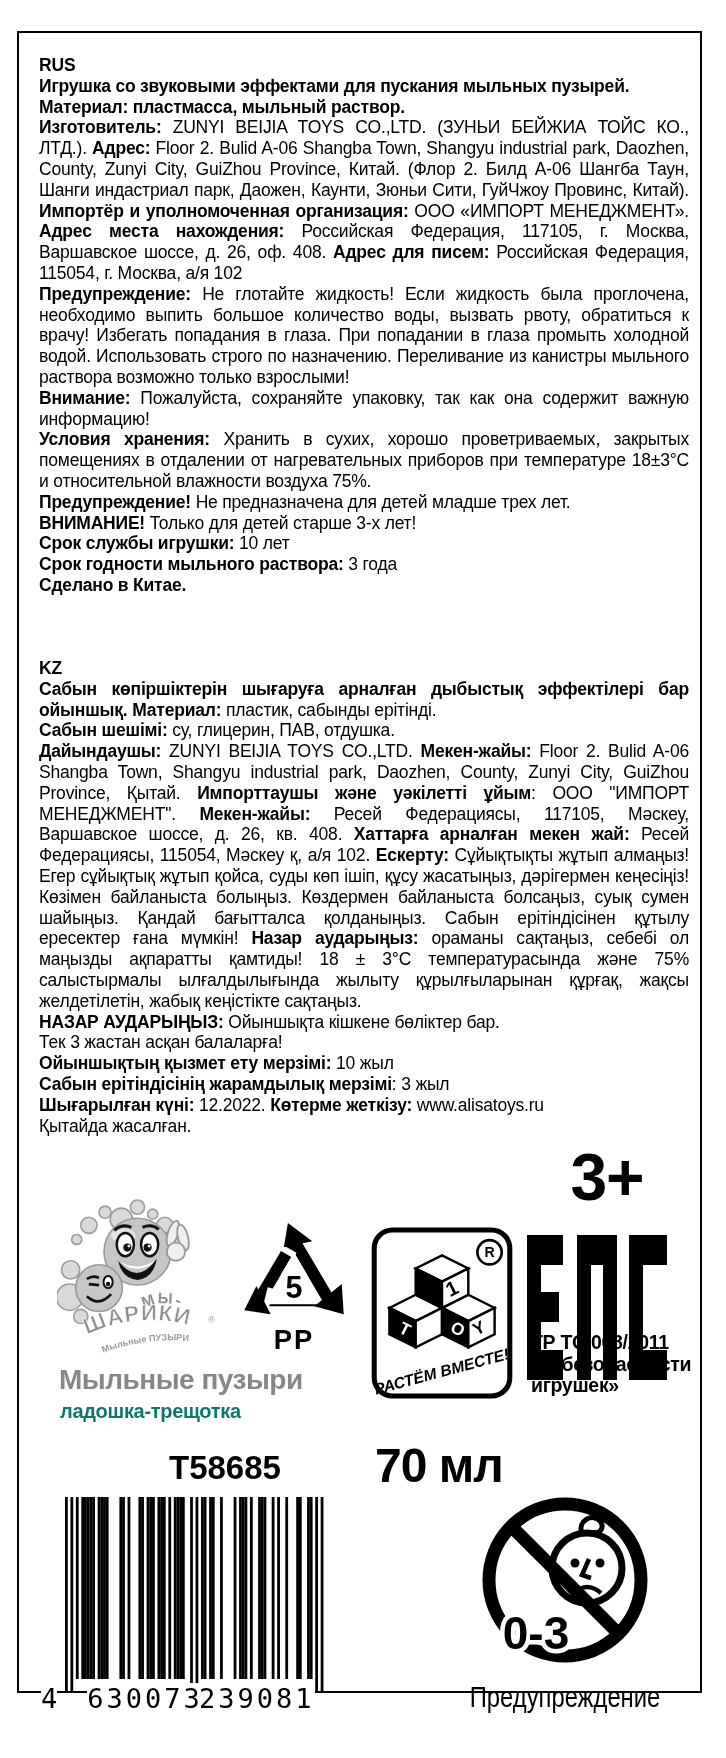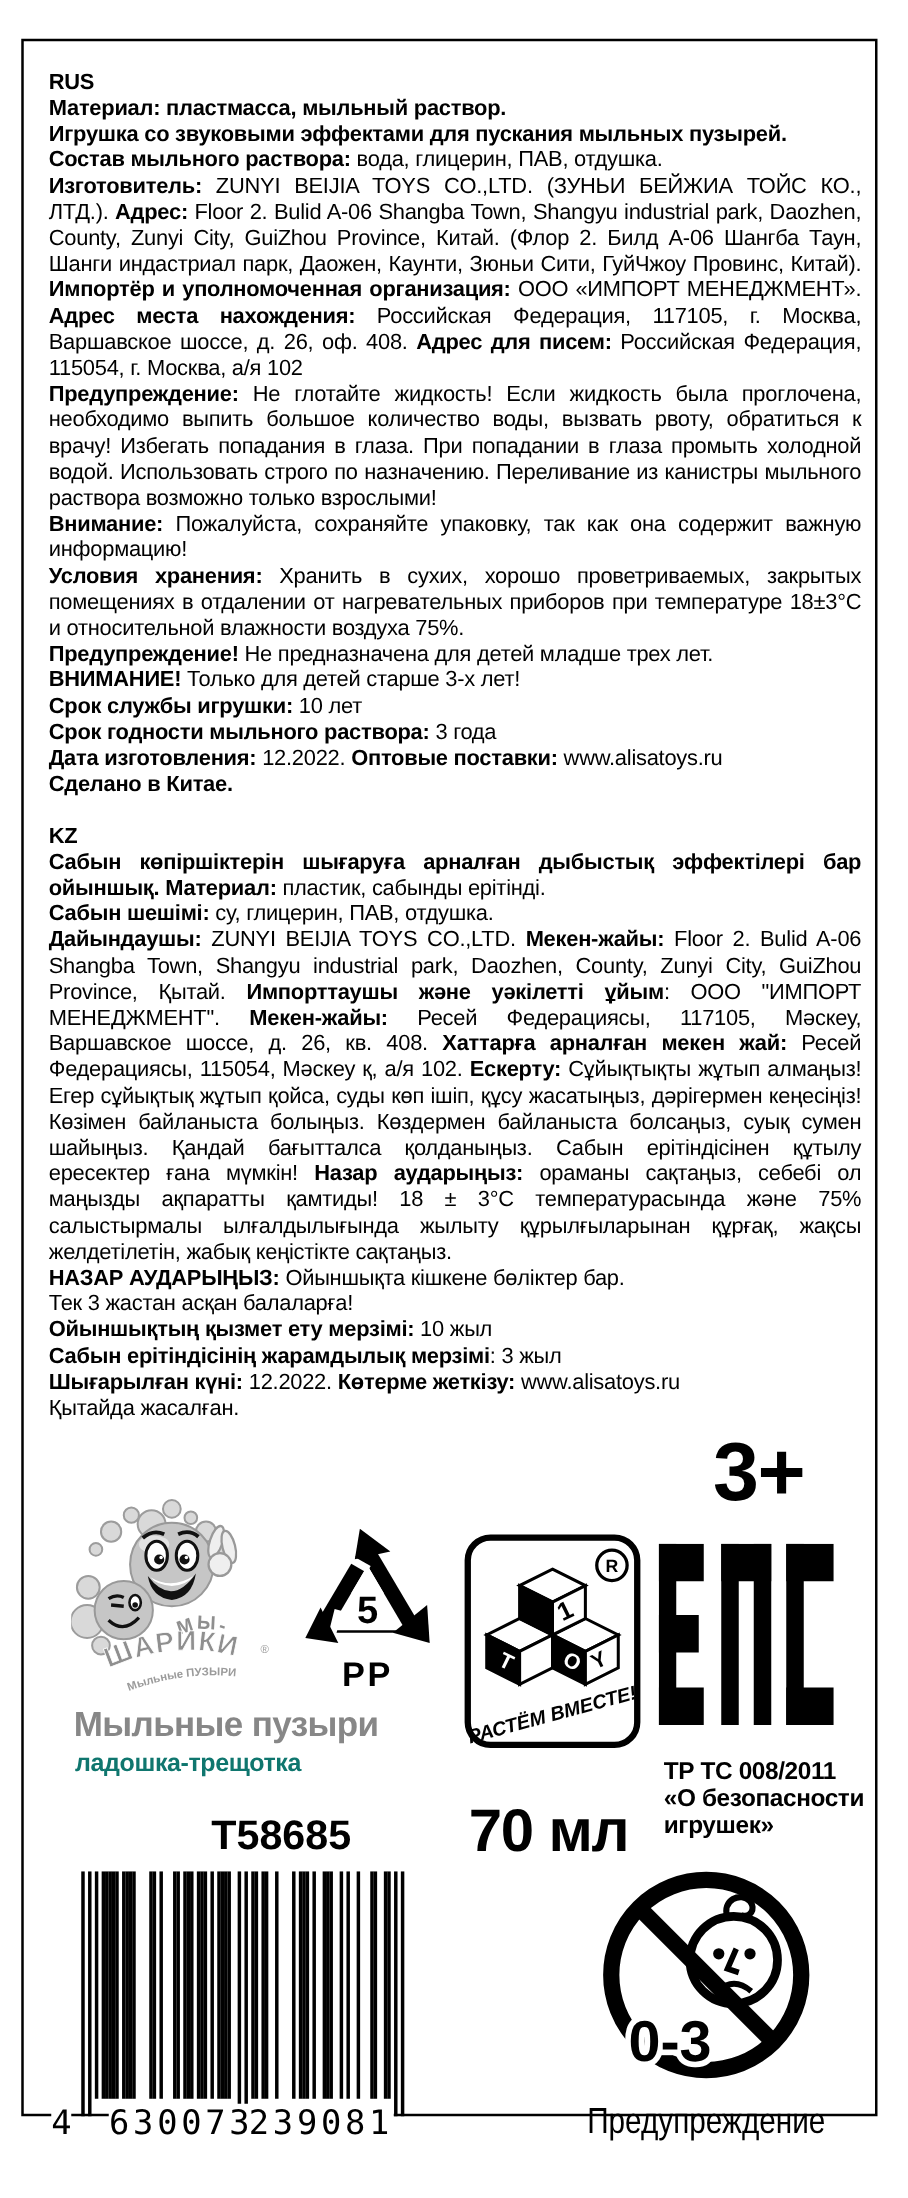--- a/index.html
+++ b/index.html
@@ -21,21 +21,21 @@
   .brand-logo{position:absolute;left:38px;top:1166px;}
   .recycle{position:absolute;left:224px;top:1190px;}
   .toylogo{position:absolute;left:352px;top:1194px;}
   .eac{position:absolute;left:508px;top:1202px;}
   .pname{position:absolute;left:40px;top:1331px;font-size:28px;font-weight:bold;
          color:#878787;letter-spacing:-0.5px;}
   .psub{position:absolute;left:41px;top:1367px;font-size:20px;font-weight:bold;
         color:#0f766e;letter-spacing:-0.3px;}
   .volume{position:absolute;left:356px;top:1381px;font-size:48px;font-weight:bold;
           letter-spacing:-1px;margin-top:24px;}
-  .trts{position:absolute;left:512px;top:1374px;font-size:19.5px;font-weight:bold;
+  .trts{position:absolute;left:512px;top:1299px;font-size:19.5px;font-weight:bold;
         line-height:21.5px;letter-spacing:-0.3px;}
   .sku{position:absolute;left:150px;top:1416px;font-size:33px;font-weight:bold;}
   .barcode{position:absolute;left:20px;top:1464px;width:312px;height:224px;}
   .barcode svg{position:absolute;left:0;top:0;}
   .bdigit{position:absolute;top:186px;font-family:"DejaVu Sans Mono",monospace;
           font-size:27px;background:#fff;}
   .bd0{left:2px;}
   .bd1{left:48px;width:116px;text-align:center;letter-spacing:3px;}
   .bd2{left:160px;width:116px;letter-spacing:3px;}
   .zerothree{position:absolute;left:455px;top:1456px;}
@@ -45,32 +45,30 @@
 </style>
 </head>
 <body>
 
 <div class="page">
   <div class="label">
 
     <section class="tb rus">
       <div class="hd">RUS</div>
       <div>
+          <div class="para"><span class="b">Игрушка со звуковыми эффектами для пускания мыльных пузырей.</span></div>
           <div class="para"><span class="b">Материал: пластмасса, мыльный раствор.</span></div>
-          <div class="para"><span class="b">Игрушка со звуковыми эффектами для пускания мыльных пузырей.</span></div>
-          <div class="para"><span class="b">Состав мыльного раствора:</span><span> вода, глицерин, ПАВ, отдушка.</span></div>
           <div class="para"><span class="b">Изготовитель:</span><span> ZUNYI BEIJIA TOYS CO.,LTD. (ЗУНЬИ БЕЙЖИА ТОЙС КО., ЛТД.). </span><span class="b">Адрес:</span><span> Floor 2. Bulid A-06 Shangba Town, Shangyu industrial park, Daozhen, County, Zunyi City, GuiZhou Province, Китай. (Флор 2. Билд А-06 Шангба Таун, Шанги индастриал парк, Даожен, Каунти, Зюньи Сити, ГуйЧжоу Провинс, Китай). </span><span class="b">Импортёр и уполномоченная организация:</span><span> ООО «ИМПОРТ МЕНЕДЖМЕНТ». </span><span class="b">Адрес места нахождения:</span><span> Российская Федерация, 117105, г. Москва, Варшавское шоссе, д. 26, оф. 408. </span><span class="b">Адрес для писем:</span><span> Российская Федерация, 115054, г. Москва, а/я 102</span></div>
           <div class="para"><span class="b">Предупреждение:</span><span> Не глотайте жидкость! Если жидкость была проглочена, необходимо выпить большое количество воды, вызвать рвоту, обратиться к врачу! Избегать попадания в глаза. При попадании в глаза промыть холодной водой. Использовать строго по назначению. Переливание из канистры мыльного раствора возможно только взрослыми!</span></div>
           <div class="para"><span class="b">Внимание:</span><span> Пожалуйста, сохраняйте упаковку, так как она содержит важную информацию!</span></div>
           <div class="para"><span class="b">Условия хранения:</span><span> Хранить в сухих, хорошо проветриваемых, закрытых помещениях в отдалении от нагревательных приборов при температуре 18±3°С и относительной влажности воздуха 75%.</span></div>
           <div class="para"><span class="b">Предупреждение!</span><span> Не предназначена для детей младше трех лет.</span></div>
           <div class="para"><span class="b">ВНИМАНИЕ!</span><span> Только для детей старше 3-х лет!</span></div>
           <div class="para"><span class="b">Срок службы игрушки:</span><span> 10 лет</span></div>
           <div class="para"><span class="b">Срок годности мыльного раствора:</span><span> 3 года</span></div>
-          <div class="para"><span class="b">Дата изготовления:</span><span> 12.2022. </span><span class="b">Оптовые поставки:</span><span> www.alisatoys.ru</span></div>
           <div class="para"><span class="b">Сделано в Китае.</span></div>
         </div>
     </section>
 
     <section class="tb kz">
       <div class="hd">KZ</div>
       <div>
           <div class="para"><span class="b">Сабын көпіршіктерін шығаруға арналған дыбыстық эффектілері бар ойыншық. Материал:</span><span> пластик, сабынды ерітінді.</span></div>
           <div class="para"><span class="b">Сабын шешімі:</span><span> су, глицерин, ПАВ, отдушка.</span></div>
           <div class="para"><span class="b">Дайындаушы:</span><span> ZUNYI BEIJIA TOYS CO.,LTD. </span><span class="b">Мекен-жайы:</span><span> Floor 2. Bulid A-06 Shangba Town, Shangyu industrial park, Daozhen, County, Zunyi City, GuiZhou Province, Қытай. </span><span class="b">Импорттаушы және уәкілетті ұйым</span><span>: ООО "ИМПОРТ МЕНЕДЖМЕНТ". </span><span class="b">Мекен-жайы:</span><span> Ресей Федерациясы, 117105, Мәскеу, Варшавское шоссе, д. 26, кв. 408. </span><span class="b">Хаттарға арналған мекен жай:</span><span> Ресей Федерациясы, 115054, Мәскеу қ, а/я 102. </span><span class="b">Ескерту:</span><span> Сұйықтықты жұтып алмаңыз! Егер сұйықтық жұтып қойса, суды көп ішіп, құсу жасатыңыз, дәрігермен кеңесіңіз! Көзімен байланыста болыңыз. Көздермен байланыста болсаңыз, суық сумен шайыңыз. Қандай бағытталса қолданыңыз. Сабын ерітіндісінен құтылу ересектер ғана мүмкін! </span><span class="b">Назар аударыңыз:</span><span> ораманы сақтаңыз, себебі ол маңызды ақпаратты қамтиды! 18 ± 3°С температурасында және 75% салыстырмалы ылғалдылығында жылыту құрылғыларынан құрғақ, жақсы желдетілетін, жабық кеңістікте сақтаңыз.</span></div>

